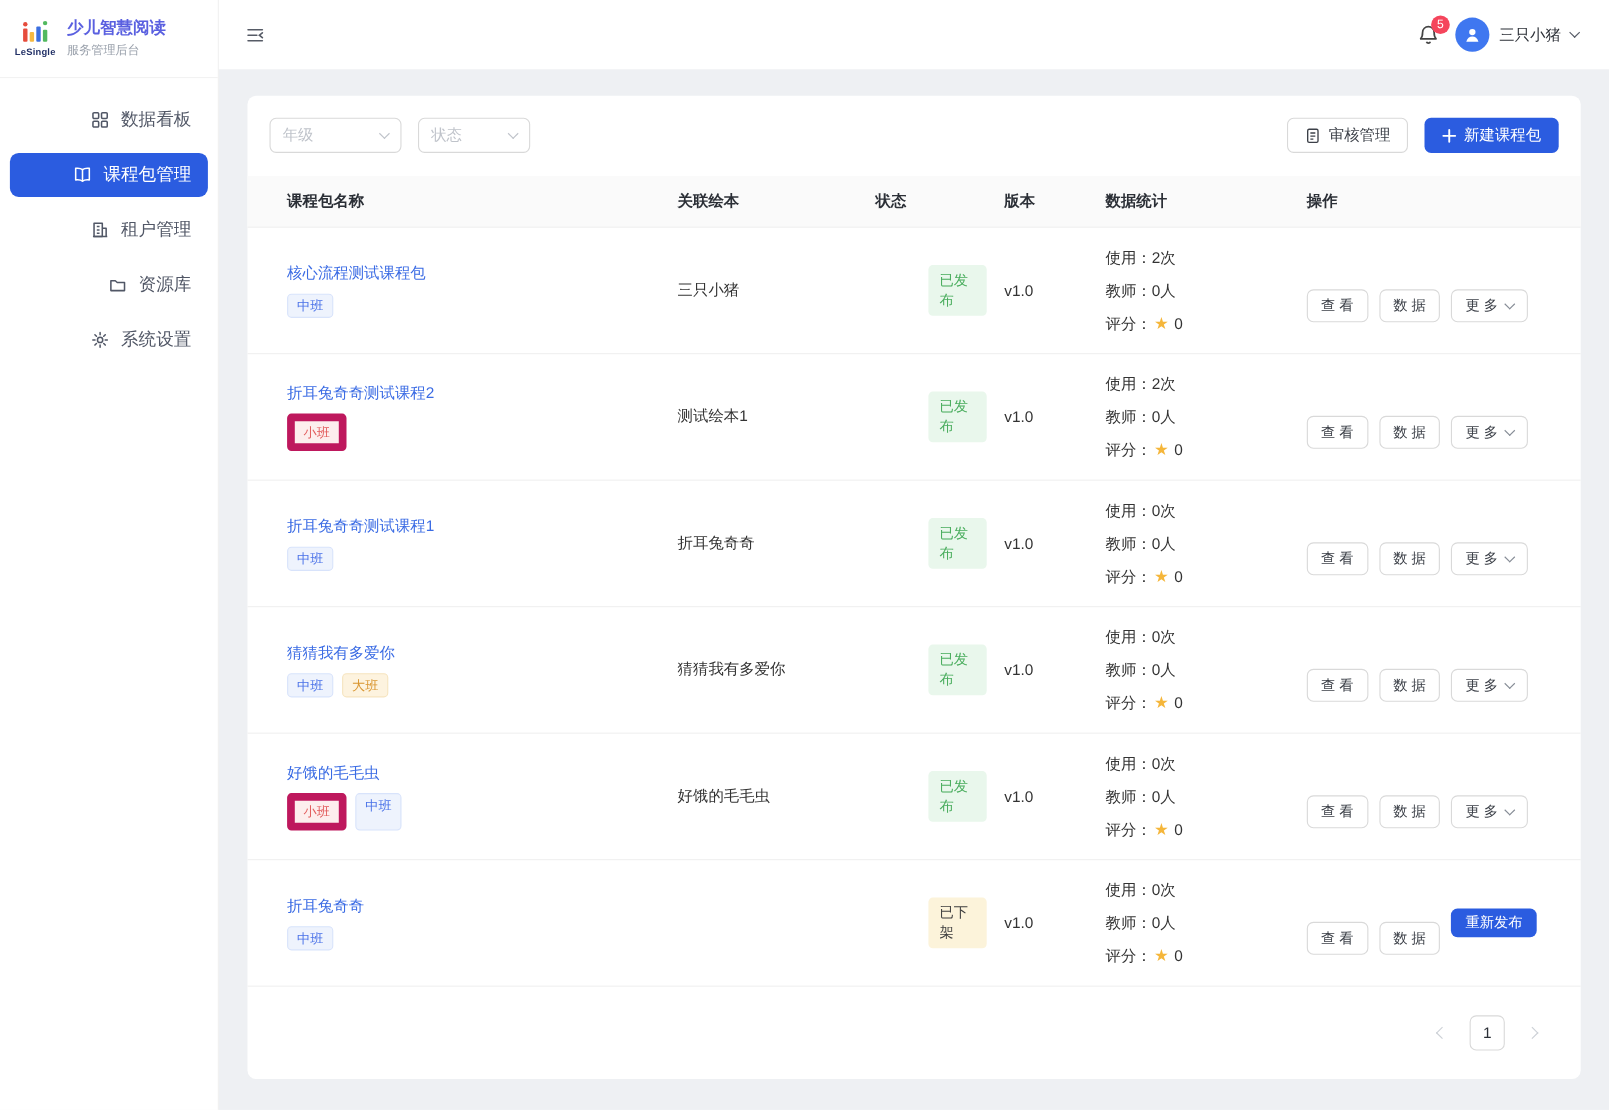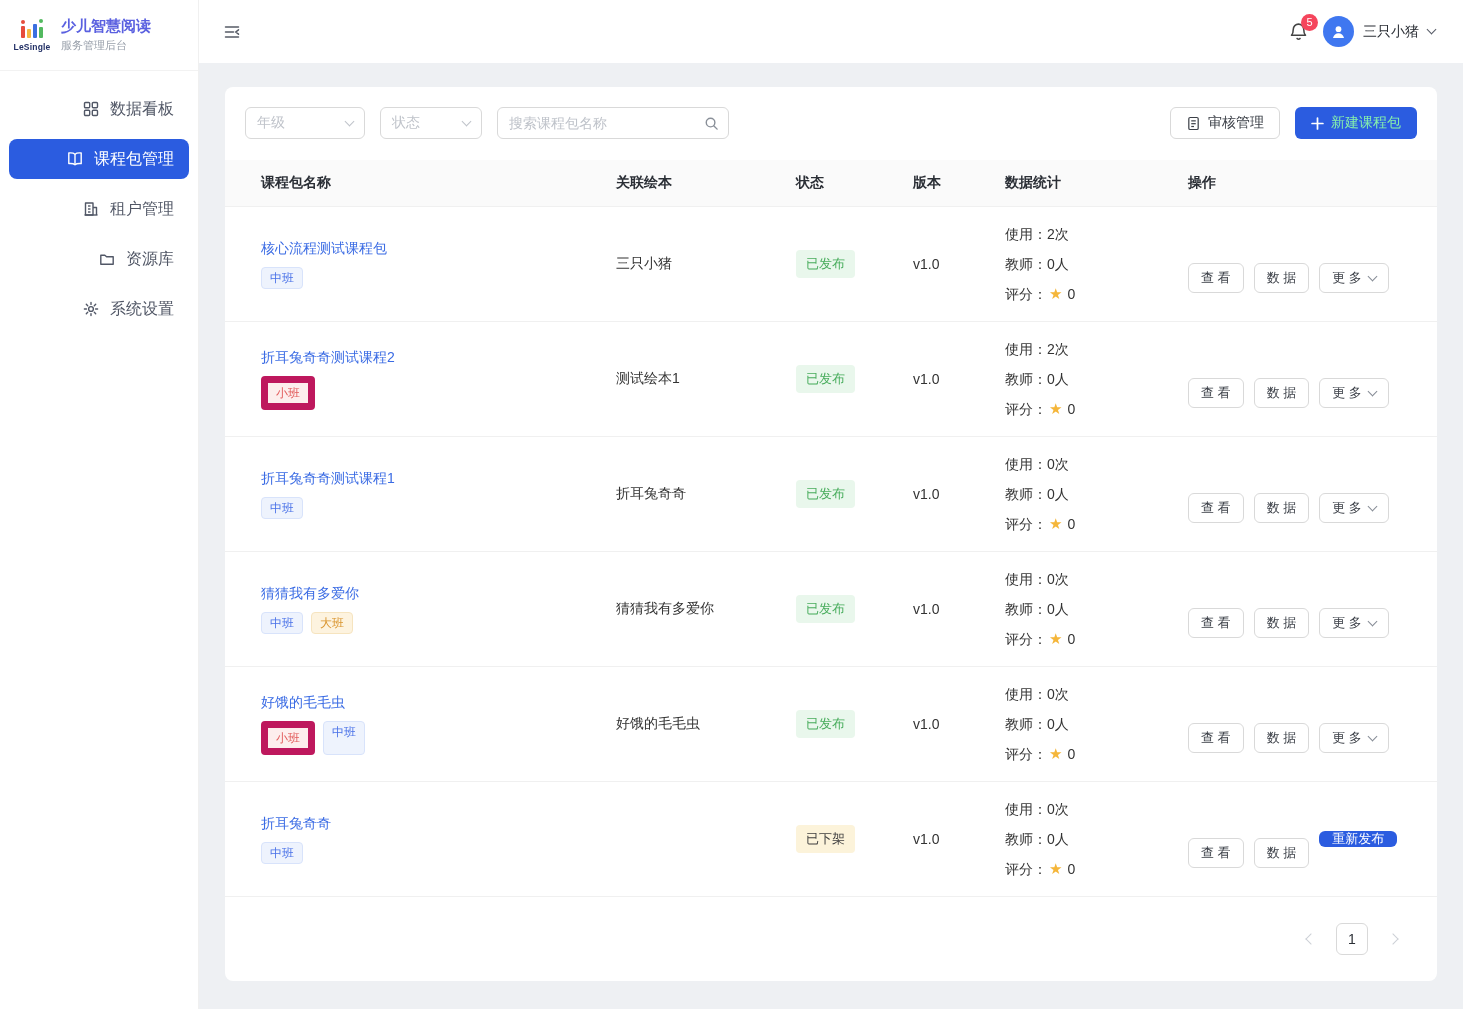--- a/index.html
+++ b/index.html
@@ -39,42 +39,42 @@
 
   .toolbar { display: flex; align-items: center; gap: 15px; padding: 0 20px 21px; }
   .select { height: 32px; border: 1px solid #d9d9d9; border-radius: 6px; display: flex; align-items: center; justify-content: space-between; padding: 0 11px; color: #bfc3ca; font-size: 14px; background: #fff; cursor: pointer; }
   .select-grade { width: 120px; } .select-status { width: 102px; }
   .search-box { width: 232px; height: 32px; border: 1px solid #d9d9d9; border-radius: 6px; display: flex; align-items: center; background: #fff; overflow: hidden; }
   .search-box input { border: 0; outline: 0; flex: 1; padding: 0 11px; font-size: 14px; color: #333; min-width: 0; }
   .search-box input::placeholder { color: #bfc3ca; }
   .search-suffix { width: 34px; height: 100%; display: flex; align-items: center; justify-content: center; cursor: pointer; color: #8a9099; }
   .toolbar-spacer { flex: 1; }
   .btn-outline { height: 32px; border: 1px solid #d9d9d9; border-radius: 6px; background: #fff; padding: 0 15px; font-size: 14px; color: #3c4048; display: inline-flex; align-items: center; gap: 7px; cursor: pointer; margin-left: 16px; }
-  .btn-create { height: 32px; border: none; border-radius: 6px; background: #2b5ce0; color: #86efac; padding: 0 16px; font-size: 14px; display: inline-flex; align-items: center; gap: 7px; cursor: pointer; }
+  .btn-create { height: 32px; border: none; border-radius: 6px; background: #2b5ce0; color: #ffffff; padding: 0 16px; font-size: 14px; display: inline-flex; align-items: center; gap: 7px; cursor: pointer; }
 
   
   .tgrid { display: grid; grid-template-columns: 375px 180px 117px 92px 183px 1fr; align-items: center; }
   .thead { background: #fafafa; height: 47px; border-bottom: 1px solid #f0f0f0; font-weight: 600; color: #2b2f36; font-size: 14px; }
   .thead > div, .trow > div { padding-left: 16px; }
   .thead > div:first-child, .trow > div:first-child { padding-left: 36px; }
   .trow { height: 115px; border-bottom: 1px solid #f0f0f0; }
   .pkg-link { color: #3a6be4; text-decoration: none; font-size: 14px; cursor: pointer; display: inline-block; }
   .tags { margin-top: 9px; display: flex; gap: 8px; }
   .tag { display: inline-block; font-size: 12px; line-height: 1; padding: 4px 8px; border-radius: 4px; }
   .tag-blue   { color: #4a72e8; background: #eef3fd; border: 1px solid #d8e3fb; }
   .tag-red    { color: #e25b5b; background: #fdeeed; border: 7px solid #be185d; }
   .tag-orange { color: #d9952f; background: #fdf3df; border: 1px solid #f6e4bf; }
-  .badge { display: inline-block; font-size: 13px; padding: 5px 10px; border-radius: 4px; }
+  .badge { display: inline-block; font-size: 13px; padding: 5px 10px; border-radius: 4px; margin-left: 48px; }
   .badge-published { color: #49ad5d; background: #e9f7ec; }
   .badge-offline   { color: #404040; background: #fcf3da; }
   .cell-stats > div { line-height: 30px; font-size: 14px; color: #333; }
   .star { color: #f5b63a; font-size: 15px; margin: 0 5px 0 2px; }
   .cell-actions { display: flex; align-items: center; gap: 10px; flex-wrap: nowrap; }
   .btn-sm { height: 30px; padding: 0 12px; border: 1px solid #d9d9d9; border-radius: 6px; background: #fff; font-size: 13px; color: #3c4048; display: inline-flex; align-items: center; gap: 7px; cursor: pointer; white-space: nowrap; margin-top: 28px; }
-  .btn-republish { height: 16px; padding: 0 13px; border: none; border-radius: 6px; background: #2b5ce0; color: #fff; font-size: 13px; display: inline-flex; align-items: center; cursor: pointer; white-space: nowrap; }
+  .btn-republish { height: 26px; padding: 0 13px; border: none; border-radius: 6px; background: #2b5ce0; color: #fff; font-size: 13px; display: inline-flex; align-items: center; cursor: pointer; white-space: nowrap; }
   .chev { width: 7px; height: 7px; border-right: 1.5px solid #868c96; border-bottom: 1.5px solid #868c96; transform: rotate(45deg); display: inline-block; margin-top: -4px; }
   .chev-light { border-color: #bfc3ca; }
   .chev-dark { border-color: #565b66; }
 
   
   .pagination { margin-top: auto; display: flex; justify-content: flex-end; align-items: center; gap: 9px; padding: 24px 28px 26px; }
   .page-nav { width: 32px; height: 32px; display: flex; align-items: center; justify-content: center; background: transparent; border: none; cursor: pointer; }
   .pchev { width: 8px; height: 8px; border-left: 1.7px solid #ccd0d6; border-bottom: 1.7px solid #ccd0d6; display: inline-block; }
   .pchev-left { transform: rotate(45deg); } .pchev-right { transform: rotate(225deg); }
   .page-num { width: 32px; height: 32px; border: 1px solid #d9d9d9; border-radius: 6px; background: #fff; color: #2b2f36; font-size: 14px; display: flex; align-items: center; justify-content: center; cursor: pointer; }
@@ -189,29 +189,20 @@
       <div class="card">
 
         <div class="toolbar">
           <div class="select select-grade">
             <span>年级</span>
             <span class="chev chev-light"></span>
           </div>
           <div class="select select-status">
             <span>状态</span>
             <span class="chev chev-light"></span>
-          </div>
-          <div class="search-box">
-            <input type="text" placeholder="搜索课程包名称" style="">
-            <span class="search-suffix">
-              <svg width="15" height="15" viewBox="0 0 16 16" fill="none" stroke="currentColor" stroke-width="1.5" stroke-linecap="round">
-                  <circle cx="7" cy="7" r="4.6"></circle>
-                  <line x1="10.6" y1="10.6" x2="14" y2="14"></line>
-                </svg>
-            </span>
           </div>
           <div class="toolbar-spacer"></div>
           <button class="btn-outline">
             <span style="display:flex">
               <svg width="15" height="15" viewBox="0 0 16 16" fill="none" stroke="currentColor" stroke-width="1.3" stroke-linejoin="round">
                   <rect x="3" y="1.6" width="10" height="12.8" rx="1.4"></rect>
                   <line x1="5.6" y1="5.2" x2="10.4" y2="5.2"></line>
                   <line x1="5.6" y1="8.2" x2="10.4" y2="8.2"></line>
                   <line x1="5.6" y1="11.2" x2="8.5" y2="11.2"></line>
                 </svg>

